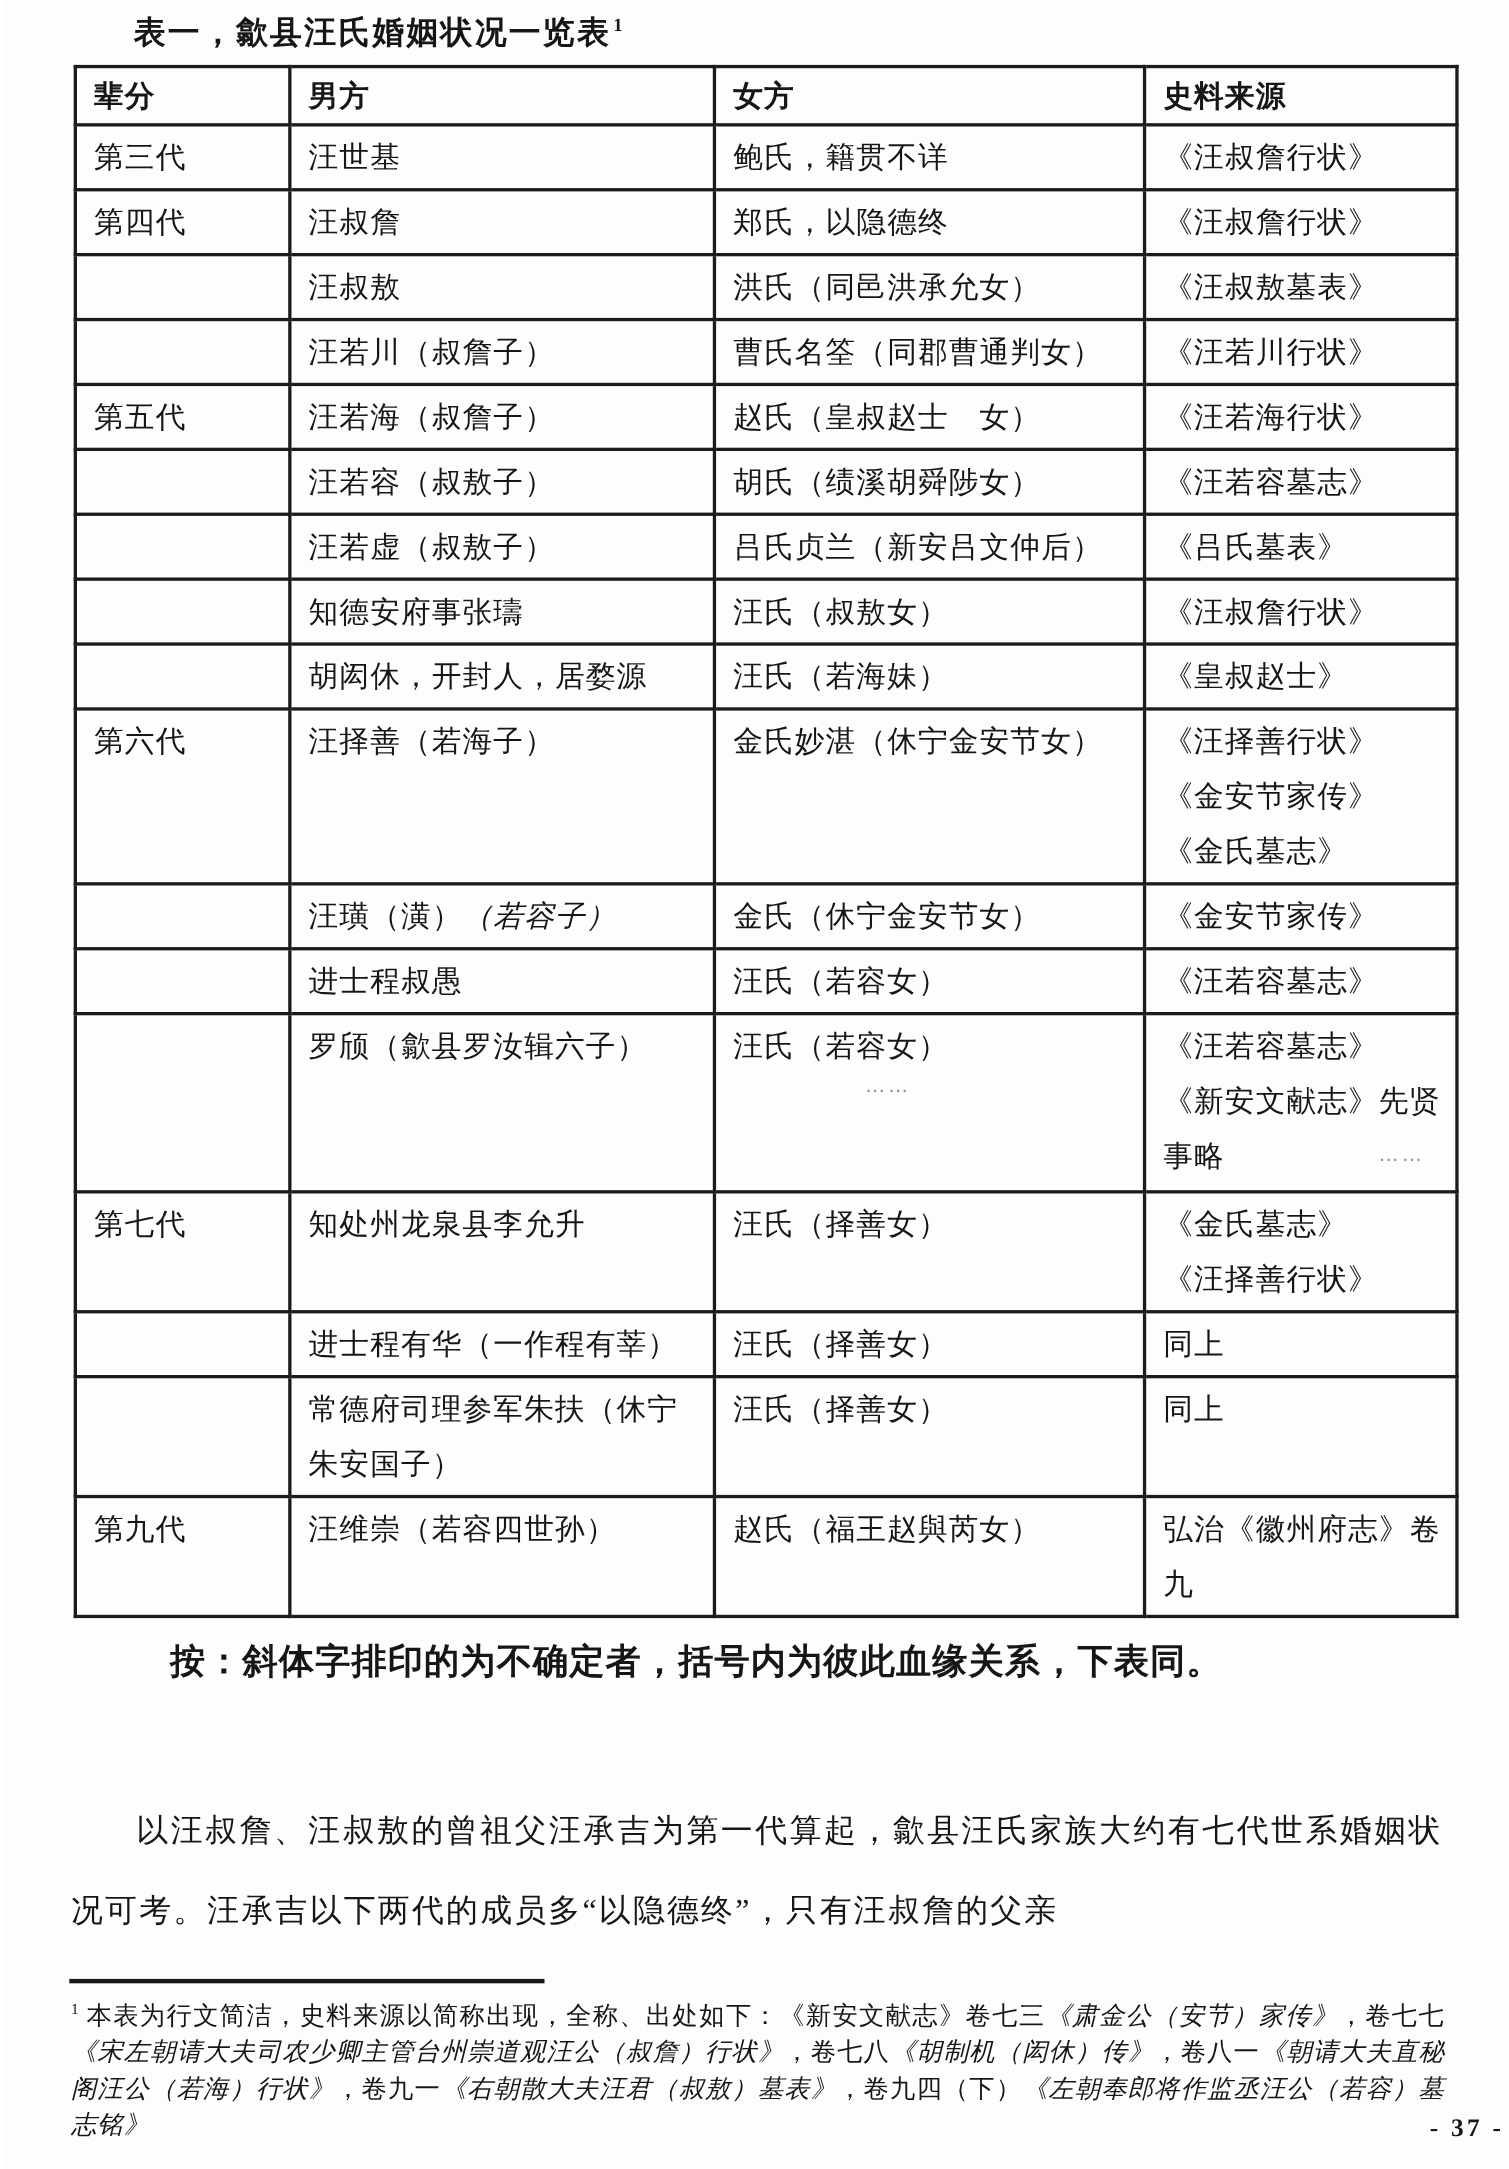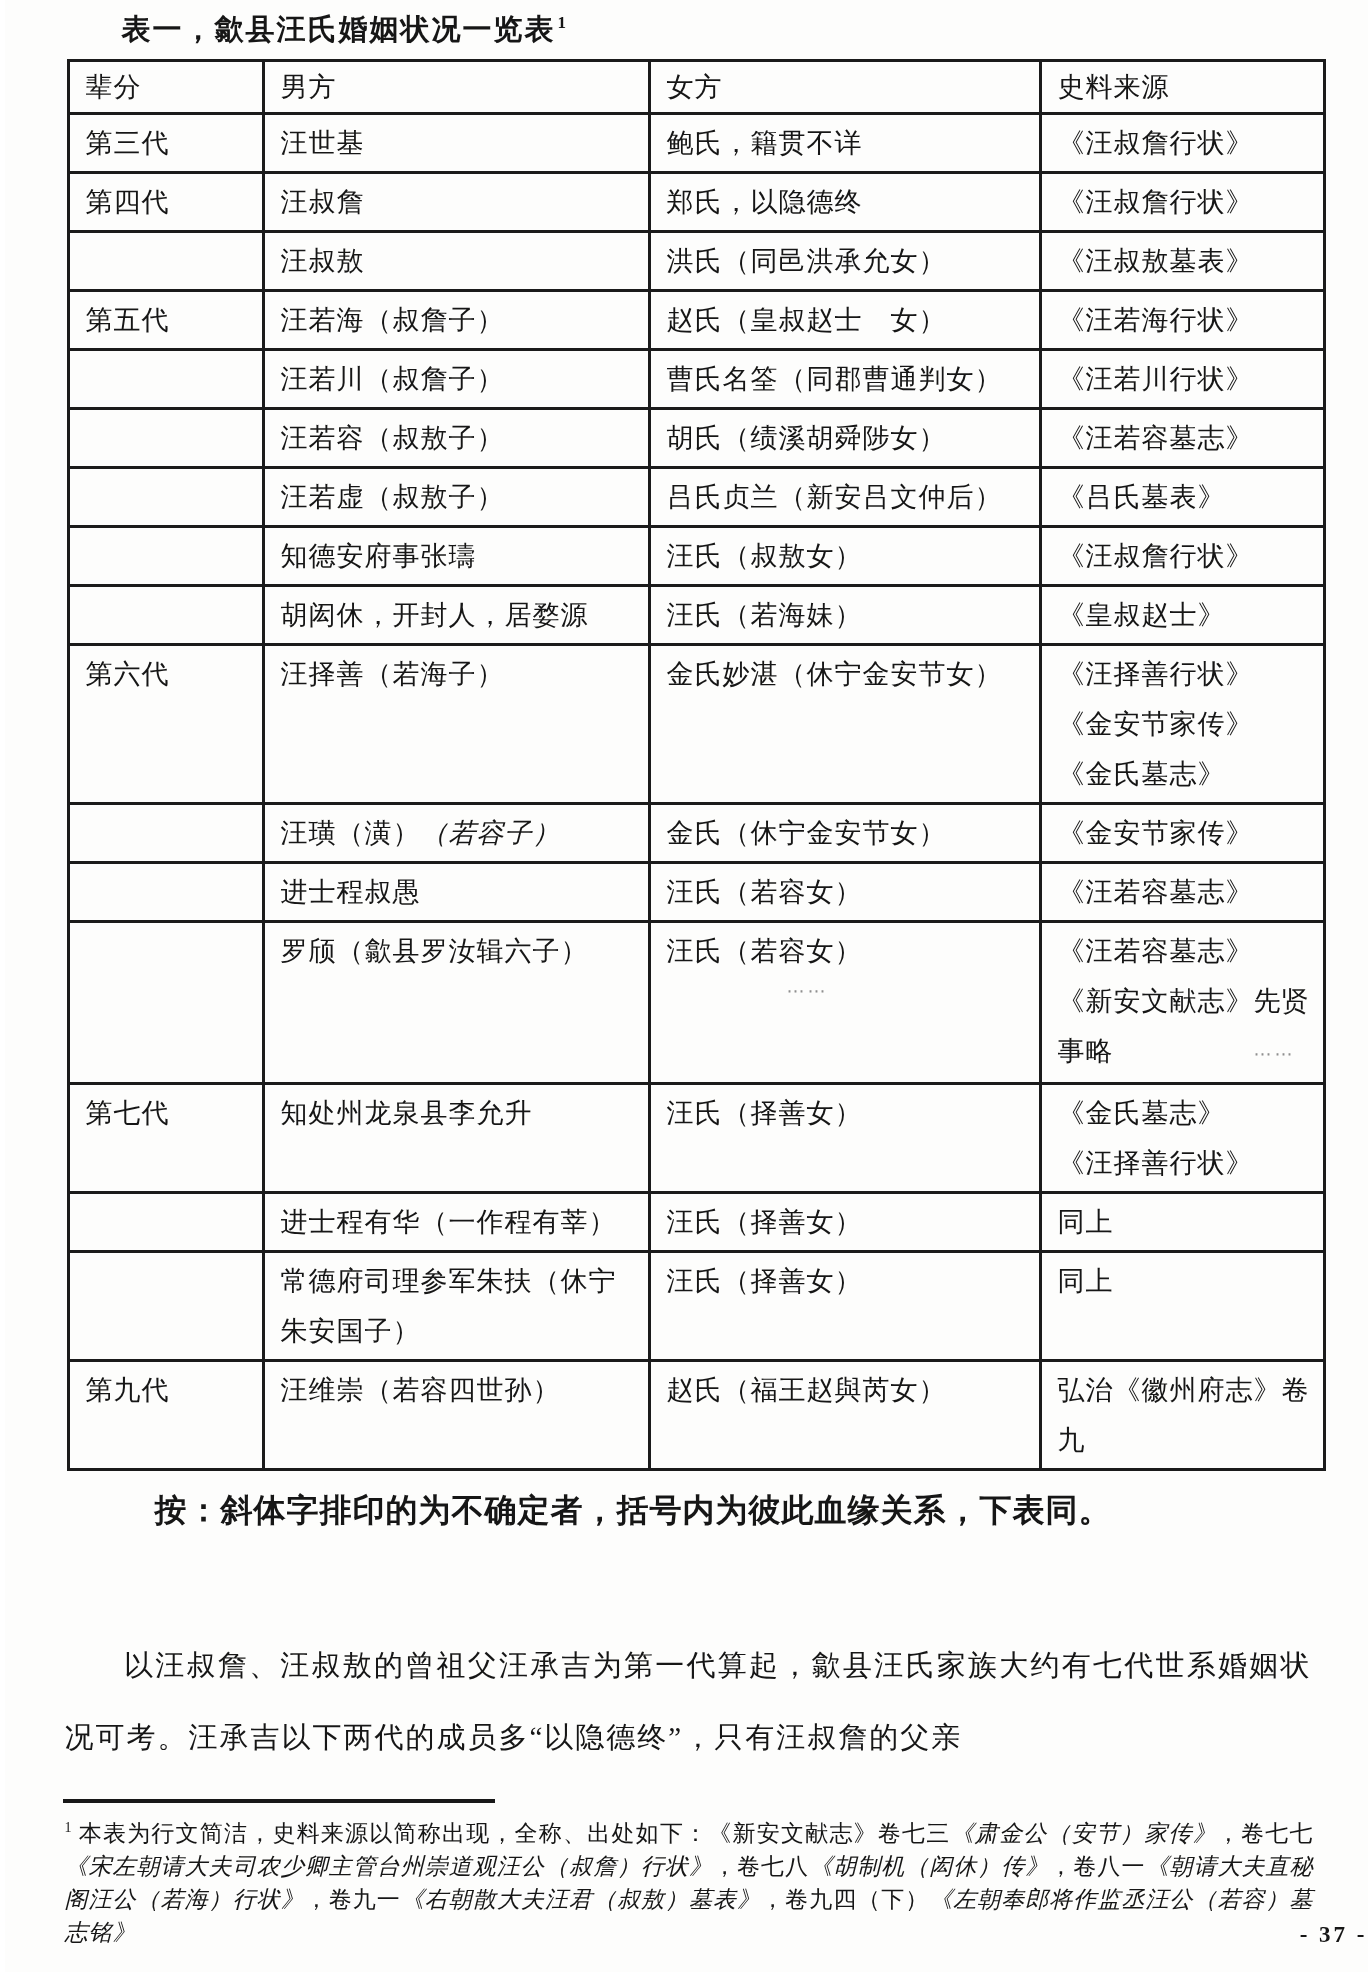--- a/index.html
+++ b/index.html
@@ -42,21 +42,21 @@
     font-weight: normal;
     text-align: left;
     vertical-align: top;
     line-height: 50px;
     padding: 3px 8px 3px 16px;
     letter-spacing: 1px;
     overflow: hidden;
   }
   table.marriage th {
     line-height: 44px;
-    font-weight: normal;
+    font-weight: bold;
     margin-top: 21px;
   }
   .it { font-style: italic; }
   .faint {
     color: #8f8f8f;
     font-size: 18px;
     letter-spacing: 3px;
   }
   .src-note { margin-left: 140px; }
   .fem-note { line-height: 30px; text-indent: 120px; }
@@ -150,37 +150,37 @@
           <td></td>
           <td><span>汪叔敖</span></td>
           <td>
             <div>洪氏（同邑洪承允女）</div>
           </td>
           <td>
             <div>《汪叔敖墓表》</div>
           </td>
         </tr>
         <tr>
+          <td></td>
+          <td><span>汪若川（叔詹子）</span></td>
+          <td>
+            <div>曹氏名筌（同郡曹通判女）</div>
+          </td>
+          <td>
+            <div>《汪若川行状》</div>
+          </td>
+        </tr>
+        <tr>
           <td>第五代</td>
           <td><span>汪若海（叔詹子）</span></td>
           <td>
             <div>赵氏（皇叔赵士　女）</div>
           </td>
           <td>
             <div>《汪若海行状》</div>
-          </td>
-        </tr>
-        <tr>
-          <td></td>
-          <td><span>汪若川（叔詹子）</span></td>
-          <td>
-            <div>曹氏名筌（同郡曹通判女）</div>
-          </td>
-          <td>
-            <div>《汪若川行状》</div>
           </td>
         </tr>
         <tr>
           <td></td>
           <td><span>汪若容（叔敖子）</span></td>
           <td>
             <div>胡氏（绩溪胡舜陟女）</div>
           </td>
           <td>
             <div>《汪若容墓志》</div>

